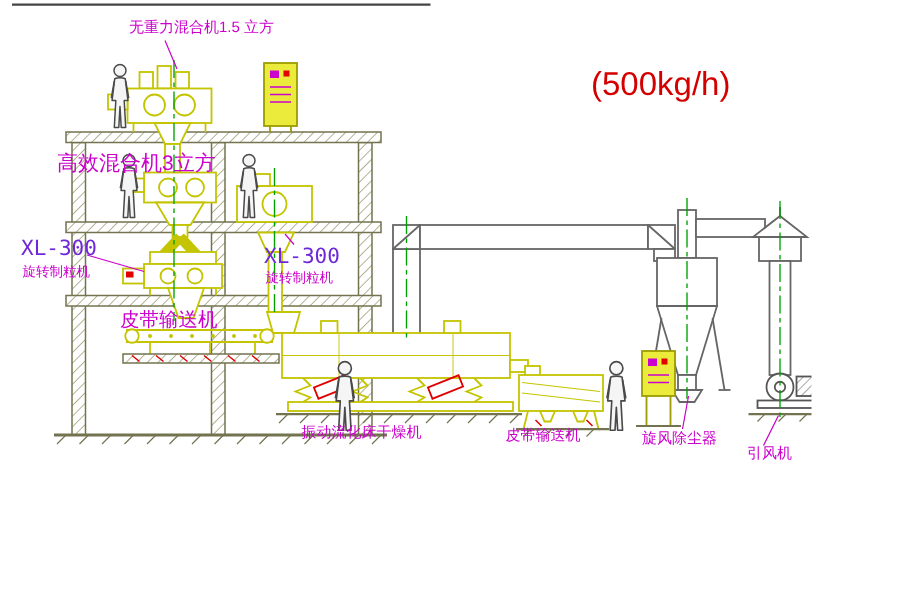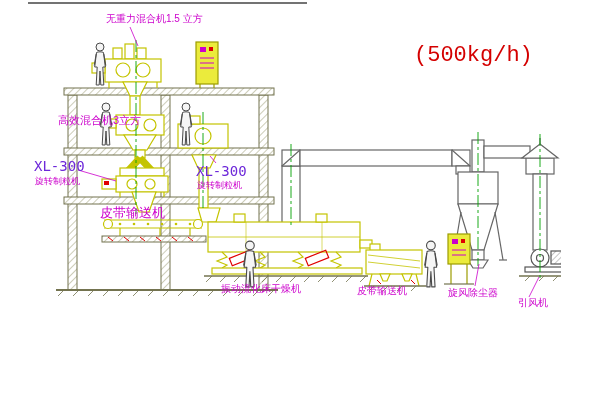--- a/index.html
+++ b/index.html
@@ -1,23 +1,23 @@
 <!DOCTYPE html>
 <html><head>
 <meta charset="utf-8">
 <style>
   html,body{margin:0;padding:0;background:#ffffff;}
   .stage{position:relative;width:541px;height:403px;background:#ffffff;overflow:hidden;
-         font-family:"Liberation Sans",sans-serif;margin-left:20px;}
+         font-family:"Liberation Sans",sans-serif;}
   .stage svg{position:absolute;left:0;top:0;}
   .lbl{position:absolute;white-space:nowrap;line-height:1;}
   .magenta{color:#cc00cc;}
   .yellow{color:#6d28d9;font-family:"DejaVu Sans Mono",monospace;}
   .red{color:#d40000;}
-  .mono{font-family:Liberation Mono, monospace;}
+  .mono{font-family:Liberation Sans, sans-serif;}
 </style>
 </head>
 <body>
 
 <div class="stage">
 
 <svg width="600" height="403" viewBox="0 0 600 403">
   <defs>
     <pattern id="hatchO" width="5" height="5" patternUnits="userSpaceOnUse" patternTransform="rotate(45)">
       <rect width="5" height="5" fill="#ffffff"></rect>
@@ -230,21 +230,21 @@
     <line x1="196" y1="163" x2="190" y2="156"></line>
     <line x1="455" y1="286" x2="459" y2="264"></line>
     <line x1="509" y1="297" x2="519" y2="277"></line>
   </g>
 </svg>
 
   <span class="lbl magenta" style="left:86px;top:14px;font-size:10px;">无重力混合机1.5 立方</span>
 
   <span class="lbl red mono" style="left:394px;top:45px;font-size:22px;">(500kg/h)</span>
 
-  <span class="lbl magenta" style="left:38px;top:115px;font-size:11px;">高效混合机3立方</span>
+  <span class="lbl magenta" style="left:38px;top:101px;font-size:14px;">高效混合机3立方</span>
 
   <span class="lbl yellow" style="left:14px;top:159px;font-size:14px;">XL-300</span>
   <span class="lbl magenta" style="left:15px;top:177px;font-size:9px;">旋转制粒机</span>
 
   <span class="lbl yellow" style="left:176px;top:164px;font-size:14px;">XL-300</span>
   <span class="lbl magenta" style="left:177px;top:181px;font-size:9px;">旋转制粒机</span>
 
   <span class="lbl magenta" style="left:80px;top:206px;font-size:13px;">皮带输送机</span>
 
   <span class="lbl magenta" style="left:201px;top:284px;font-size:10px;">振动流化床干燥机</span>

